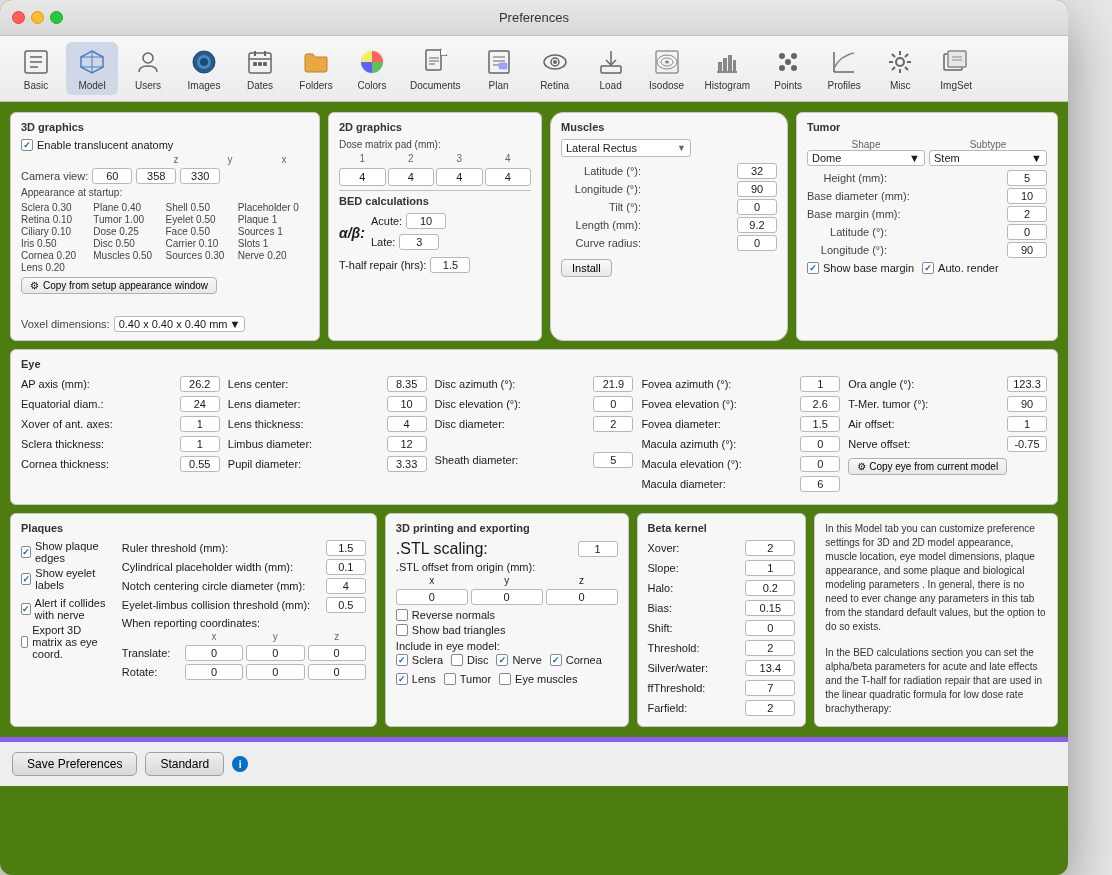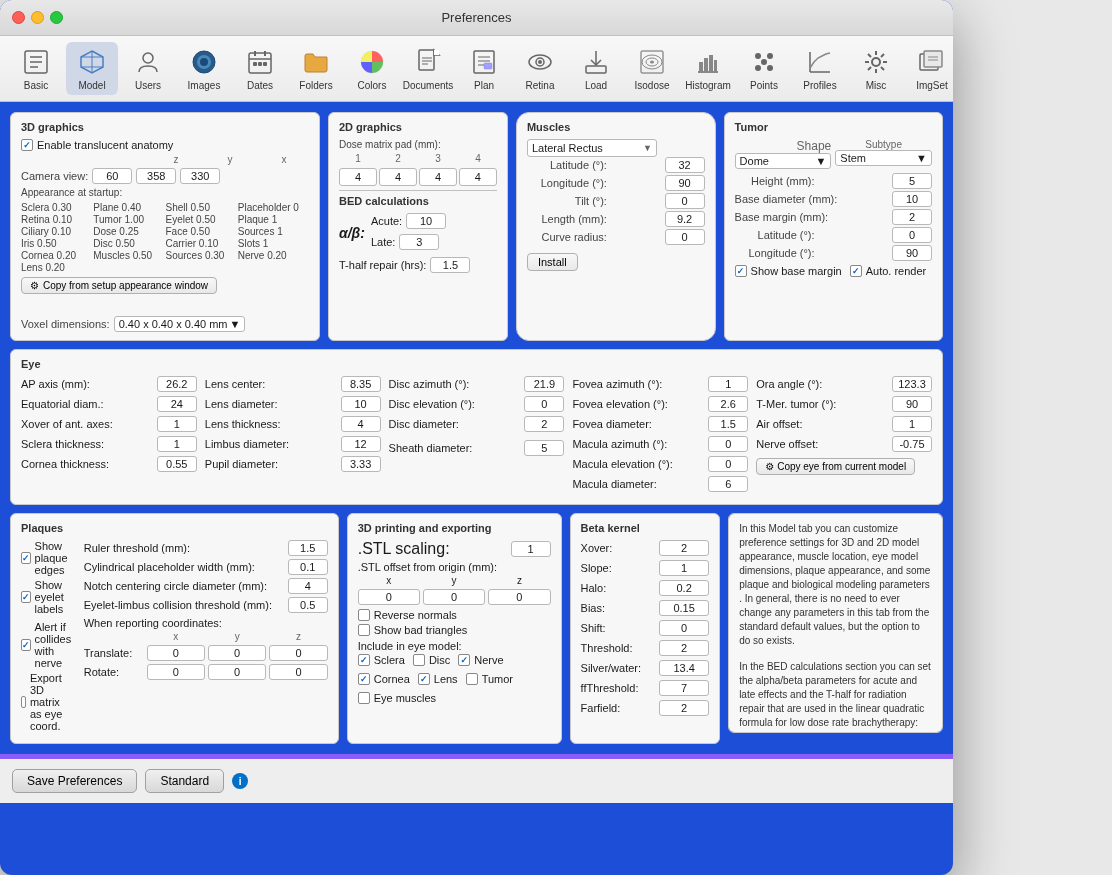--- a/index.html
+++ b/index.html
@@ -1,17 +1,17 @@
 <!DOCTYPE html>
 <html><head>
   <meta charset="utf-8">
   <style>
     * { box-sizing: border-box; margin: 0; padding: 0; }
     body { background: #e8e8e8; font-family: -apple-system, BlinkMacSystemFont, 'Helvetica Neue', sans-serif; font-size: 11px; color: #1a1a1a; }
-    .window { width: 953px; min-height: 875px; background: #1d4ed8; border-radius: 12px; box-shadow: 0 20px 60px rgba(0,0,0,0.4); overflow: hidden; position: relative; }
+    .window { width: 1068px; min-height: 875px; background: #4d7c0f; border-radius: 12px; box-shadow: 0 20px 60px rgba(0,0,0,0.4); overflow: hidden; position: relative; }
     .titlebar { background: linear-gradient(to bottom, #e8e8e8, #d8d8d8); height: 36px; display: flex; align-items: center; justify-content: center; padding: 0 12px; position: relative; border-bottom: 1px solid #c0c0c0; }
     .traffic-lights { position: absolute; left: 12px; display: flex; gap: 6px; }
     .traffic-light { width: 13px; height: 13px; border-radius: 50%; }
     .tl-close { background: #ff5f57; border: 1px solid #e0443e; }
     .tl-min { background: #febc2e; border: 1px solid #d4a017; }
     .tl-max { background: #28c840; border: 1px solid #14ae2c; }
     .window-title { font-size: 13px; font-weight: 500; color: #333; }
     .toolbar { background: linear-gradient(to bottom, #f8f8f8, #ebebeb); border-bottom: 1px solid #c0c0c0; display: flex; align-items: center; padding: 6px 10px; gap: 4px; }
     .toolbar-item { display: flex; flex-direction: column; align-items: center; padding: 4px 8px; border-radius: 6px; cursor: pointer; min-width: 52px; gap: 2px; }
     .toolbar-item.active { background: #d0d8e8; }
@@ -340,21 +340,21 @@
           </div>
         </div>
         <div class="field-row">
           <span>T-half repair (hrs):</span>
           <span class="field-value">1.5</span>
         </div>
       </div>
 
       <div class="panel" style="flex: 0.9; border-radius: 13px;">
         <div class="panel-title">Muscles</div>
-        <div style="">
+        <div style="margin-bottom:6px;">
           <div class="muscles-dropdown">
             <span>Lateral Rectus</span>
             <span class="dropdown-arrow">▼</span>
           </div>
         </div>
         <div class="row-layout">
           <span class="field-label">Latitude (°):</span>
           <span class="field-value">32</span>
         </div>
         <div class="row-layout">
@@ -373,21 +373,21 @@
           <span class="field-label">Curve radius:</span>
           <span class="field-value">0</span>
         </div>
         <button class="install-btn" style="margin-top:6px;">Install</button>
       </div>
 
       <div class="panel" style="flex: 1;">
         <div class="panel-title">Tumor</div>
         <div style="display:grid; grid-template-columns:1fr 1fr; gap:4px; margin-bottom:4px;">
           <div>
-            <div style="font-size:12px; color:#666; text-align:right;">Shape</div>
+            <div style="font-size:10px; color:#666; text-align:center;">Shape</div>
             <div class="tumor-select">
               <span>Dome</span>
               <span>▼</span>
             </div>
           </div>
           <div>
             <div style="font-size:10px; color:#666; text-align:center;">Subtype</div>
             <div class="tumor-select">
               <span>Stem</span>
               <span>▼</span>
@@ -479,21 +479,21 @@
 
         <div>
           <div class="row-layout" style="margin-bottom:4px;">
             <span style="min-width:90px; font-size:11px;">Disc azimuth (°):</span>
             <span class="field-value">21.9</span>
           </div>
           <div class="row-layout" style="margin-bottom:4px;">
             <span style="min-width:90px; font-size:11px;">Disc elevation (°):</span>
             <span class="field-value">0</span>
           </div>
-          <div class="row-layout" style="margin-bottom:8px;">
+          <div class="row-layout" style="margin-bottom:20px;">
             <span style="min-width:90px; font-size:11px;">Disc diameter:</span>
             <span class="field-value">2</span>
           </div>
           <div class="row-layout" style="margin-bottom:4px;">
             <span style="min-width:90px; font-size:11px;">Sheath diameter:</span>
             <span class="field-value">5</span>
           </div>
         </div>
 
         <div>

